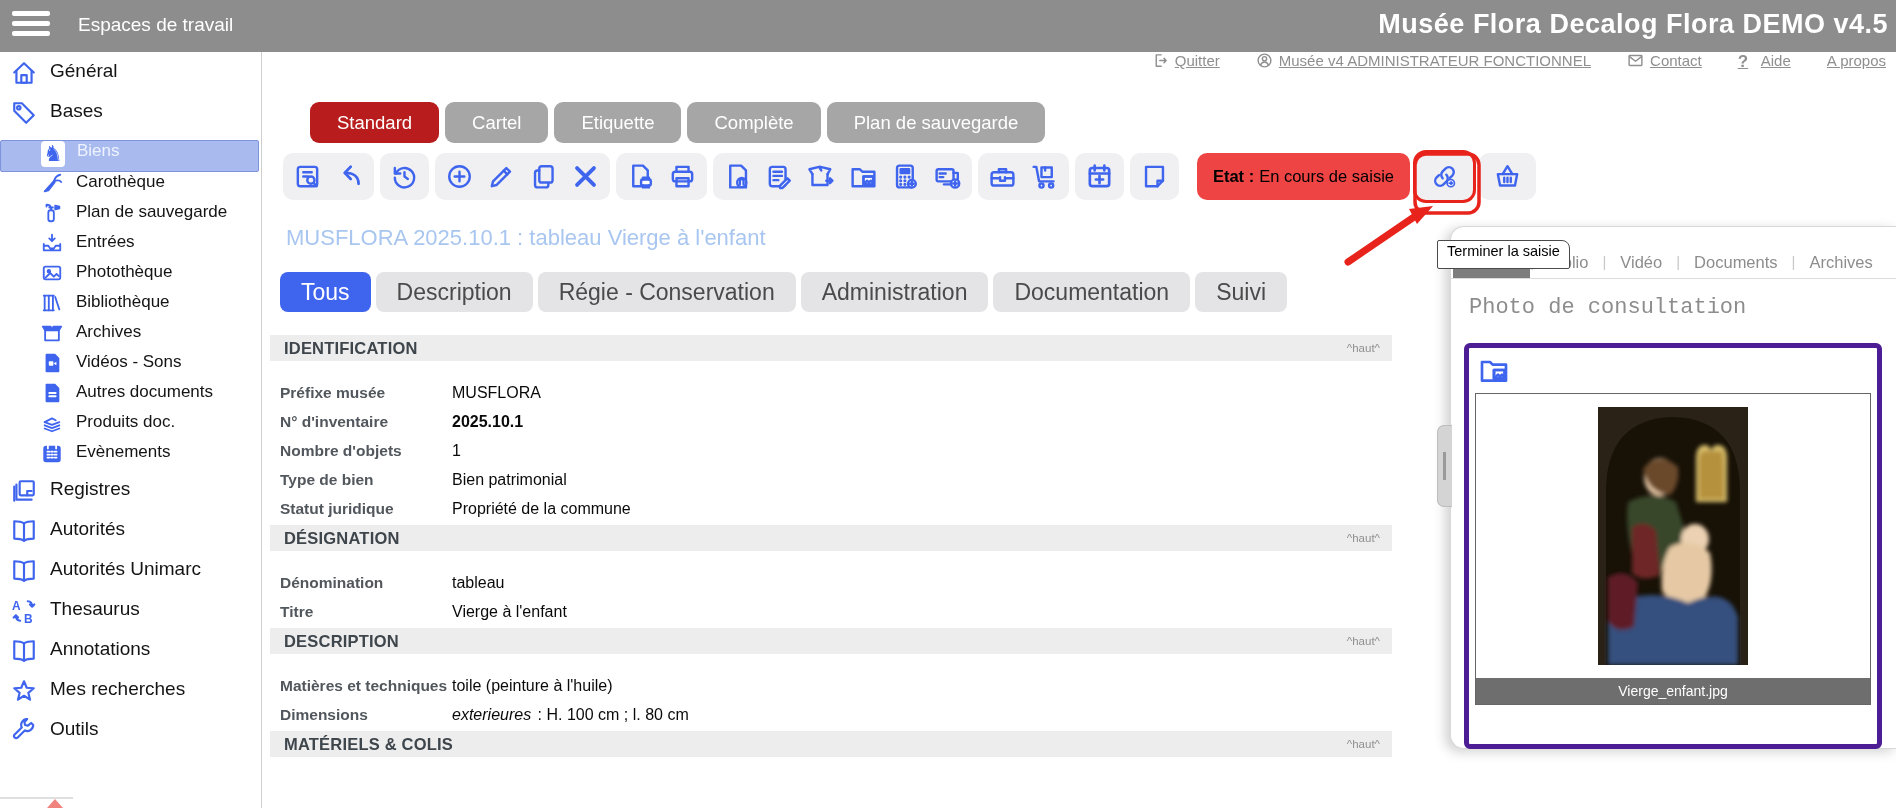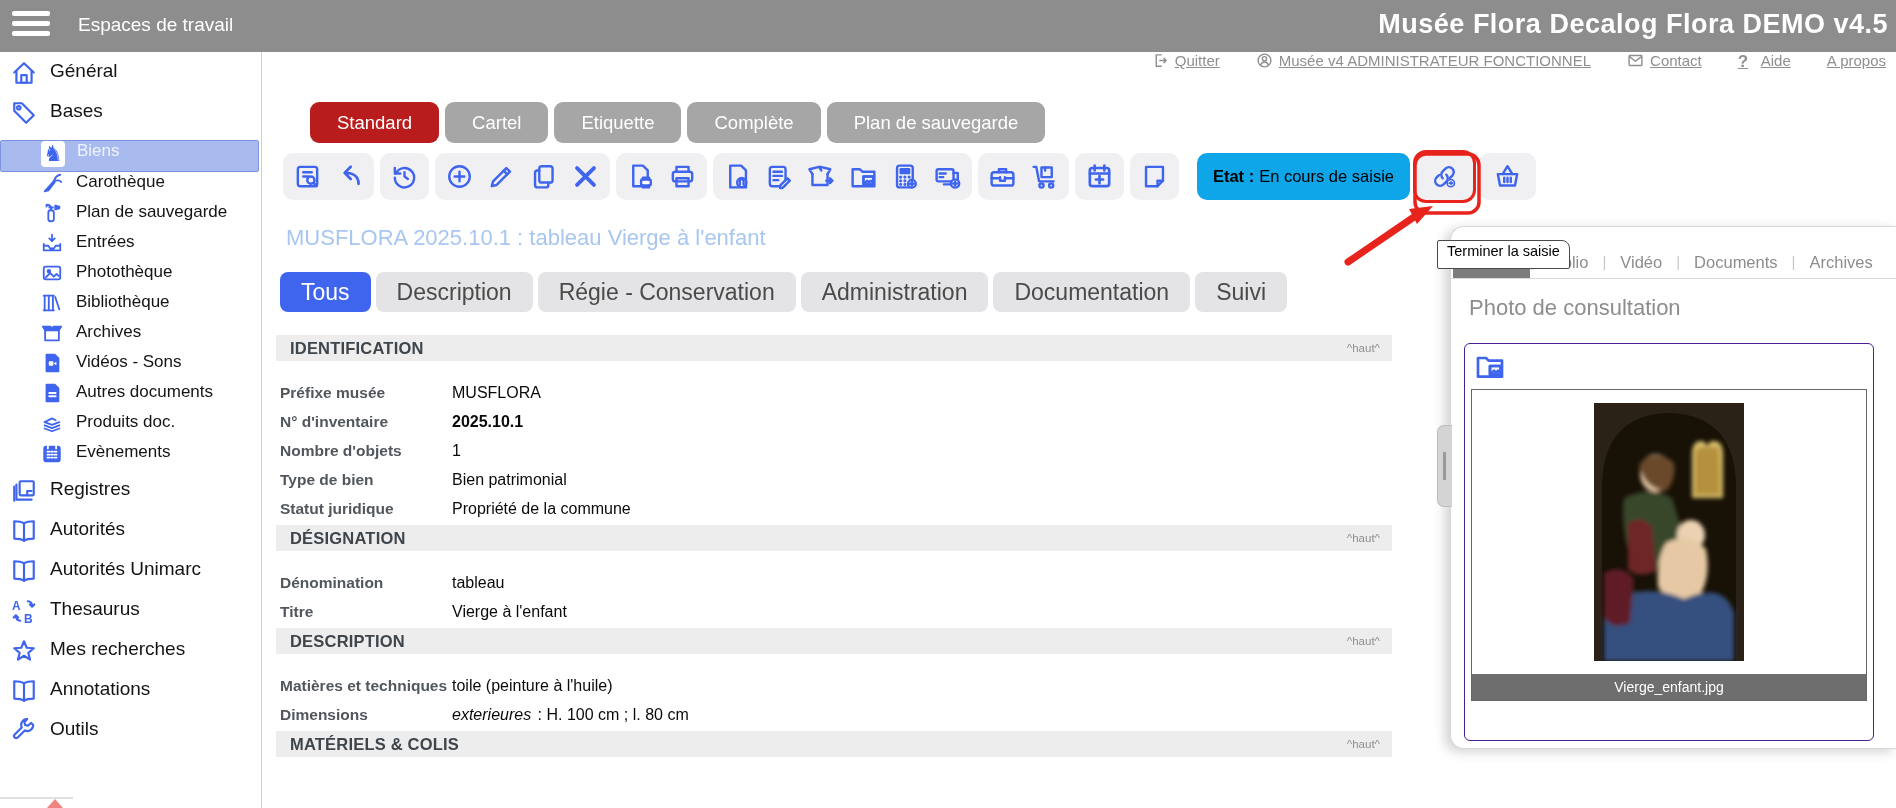--- a/index.html
+++ b/index.html
@@ -43,58 +43,58 @@
   .mode-tabs{position:absolute;left:310px;top:102px;display:flex;gap:6px;}
   .mode-tab{height:41px;display:flex;align-items:center;padding:0 27px;background:#a6a6a6;
             color:#fff;font-size:18.5px;border-radius:9px;cursor:pointer;white-space:nowrap;}
   .mode-tab.sel{background:#b91c1c;}
 
   .toolbar{position:absolute;left:283px;top:153px;width:1253px;display:flex;gap:6px;align-items:center;}
   .tgroup{height:47px;background:#f0f0f2;border-radius:10px;display:flex;align-items:center;
           gap:13px;padding:0 10px;}
   .ticon{width:29px;height:29px;color:#3f65ee;cursor:pointer;display:block;}
   .ticon svg{width:100%;height:100%;}
-  .etat-pill{height:47px;background:#0ea5e9;border-radius:10px;display:flex;align-items:center;
+  .etat-pill{height:47px;background:#ef4444;border-radius:10px;display:flex;align-items:center;
              padding:0 16px;font-size:16.5px;color:#000;margin-left:auto;white-space:nowrap;}
   .etat-pill b{margin-right:5px;}
   .tbtn{height:47px;width:57px;background:#f0f0f2;border-radius:10px;display:flex;align-items:center;
         justify-content:center;cursor:pointer;}
   .tbtn.red-hl{box-shadow:0 0 0 3px #e8231b;}
 
   .record-title{position:absolute;left:286px;top:225px;font-size:22px;color:#a8c6f0;white-space:nowrap;}
 
   .content-tabs{position:absolute;left:280px;top:272px;width:928px;display:flex;gap:5px;}
   .ctab{height:40px;display:flex;align-items:center;padding:0 21px;background:#e4e4e6;color:#4a4a4a;
         font-size:23px;border-radius:8px;cursor:pointer;white-space:nowrap;}
   .ctab.sel{background:#3f65ee;color:#fff;}
   .ctab.pushed{margin-left:auto;}
 
   .sections{position:absolute;left:266px;top:333px;width:1126px;}
-  .sec-bar{height:26px;background:#ededee;display:flex;align-items:center;margin:2px 0 17px 10px;}
+  .sec-bar{height:26px;background:#ededee;display:flex;align-items:center;margin:2px 0 17px 4px;}
   .sec-title{font-weight:bold;font-size:16.5px;color:#3e454b;margin-left:14px;letter-spacing:.2px;}
   .sec-top{margin-left:auto;margin-right:12px;font-size:11.5px;color:#8f8f8f;cursor:pointer;}
   .frow{height:29px;display:flex;align-items:center;}
   .flabel{width:172px;margin-left:14px;font-weight:bold;font-size:15.5px;color:#51575c;flex:0 0 auto;}
   .fvalue{font-size:16px;color:#0a0a0a;}
   .fvalue.bold{font-weight:bold;}
   .fvalue i{margin-right:2px;}
 
   
   .rpanel{position:absolute;left:1450px;top:226px;width:446px;height:521px;background:#fff;
           border:1px solid #d8d8d8;border-right:none;border-radius:14px 0 0 14px;
           box-shadow:-5px 3px 12px rgba(0,0,0,.18);}
   .rtabs{display:flex;align-items:flex-end;height:51px;padding-left:2px;
          border-bottom:1px solid #dcdcdc;}
   .rtab-sel{background:#7d7d7d;color:#fff;font-size:16.5px;padding:6px 17px;border-radius:6px 6px 0 0;
             cursor:pointer;}
   .rtab{color:#8d8d8d;font-size:16.5px;padding:6px 14px;cursor:pointer;}
   .rsep{color:#c8c8c8;font-size:15px;padding-bottom:8px;}
-  .rheading{margin:16px 0 8px 18px;font-size:22px;color:#8d8d8d;}
+  .rheading{margin:16px 0 8px 18px;font-size:22px;color:#8d8d8d;font-family:Liberation Mono, monospace;}
   .photo-box{position:absolute;left:13px;top:116px;width:408px;height:396px;
-             border:1px solid #4c1d95;border-radius:6px;}
+             border:5px solid #4c1d95;border-radius:6px;}
   .folder-btn{position:absolute;left:8px;top:6px;width:34px;height:32px;color:#3f65ee;cursor:pointer;}
   .folder-btn svg{width:100%;height:100%;}
   .photo-frame{position:absolute;left:6px;top:45px;width:394px;height:310px;border:1px solid #666;
                background:#fff;}
   .painting{position:absolute;left:122px;top:13px;width:150px;height:258px;}
   .caption-bar{position:absolute;left:0;bottom:0;width:100%;height:26px;background:#6e6e6e;
                display:flex;align-items:center;justify-content:center;color:#fff;font-size:14px;}
   .collapse-handle{position:absolute;left:1437px;top:425px;width:14px;height:80px;background:#d4d4d4;
                    border:1px solid #bdbdbd;border-right:none;border-radius:7px 0 0 7px;cursor:pointer;}
   .collapse-handle i{position:absolute;left:5px;top:26px;width:3px;height:28px;background:#9a9a9a;display:block;}
@@ -308,33 +308,33 @@
             <text x="1" y="11" font-size="11" font-weight="bold" fill="currentColor" stroke="none">A</text>
             <text x="12" y="23" font-size="11" font-weight="bold" fill="currentColor" stroke="none">B</text>
             <path d="M15.5 3q4 0 4 5m0 0-2-2m2 2 2-2M8.5 21q-4 0-4-5m0 0-2 2m2-2 2 2"></path>
           </svg>
         </span>
         <span>Thesaurus</span>
       </div>
       <div class="side-item">
         <span class="sicon">
           <svg viewBox="0 0 24 24" fill="none" stroke="currentColor" stroke-width="2" stroke-linecap="round" stroke-linejoin="round">
-            <path d="M12 3l2.5 6 6.5.5-5 4.2 1.6 6.3-5.6-3.6-5.6 3.6 1.6-6.3-5-4.2 6.5-.5z"></path>
-          </svg>
-        </span>
-        <span>Mes recherches</span>
-      </div>
-      <div class="side-item">
-        <span class="sicon">
-          <svg viewBox="0 0 24 24" fill="none" stroke="currentColor" stroke-width="2" stroke-linecap="round" stroke-linejoin="round">
             <path d="M12 5Q9 3 3 3v16q6 0 9 2 3-2 9-2V3q-6 0-9 2z"></path>
             <path d="M12 5v16"></path>
           </svg>
         </span>
         <span>Annotations</span>
+      </div>
+      <div class="side-item">
+        <span class="sicon">
+          <svg viewBox="0 0 24 24" fill="none" stroke="currentColor" stroke-width="2" stroke-linecap="round" stroke-linejoin="round">
+            <path d="M12 3l2.5 6 6.5.5-5 4.2 1.6 6.3-5.6-3.6-5.6 3.6 1.6-6.3-5-4.2 6.5-.5z"></path>
+          </svg>
+        </span>
+        <span>Mes recherches</span>
       </div>
       <div class="side-item">
         <span class="sicon">
           <svg viewBox="0 0 24 24" fill="none" stroke="currentColor" stroke-width="2" stroke-linecap="round" stroke-linejoin="round">
             <path d="M20.5 6.5a5.5 5.5 0 0 1-7.8 5L6 18.2a2 2 0 0 1-2.8-2.8l6.7-6.7a5.5 5.5 0 0 1 5-7.8l-2.5 3 .6 2.6 2.6.6 3-2.5z"></path>
           </svg>
         </span>
         <span>Outils</span>
       </div>
     </div>

